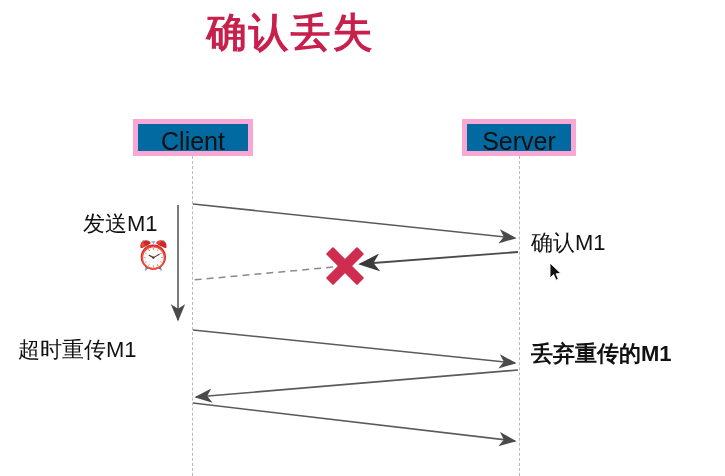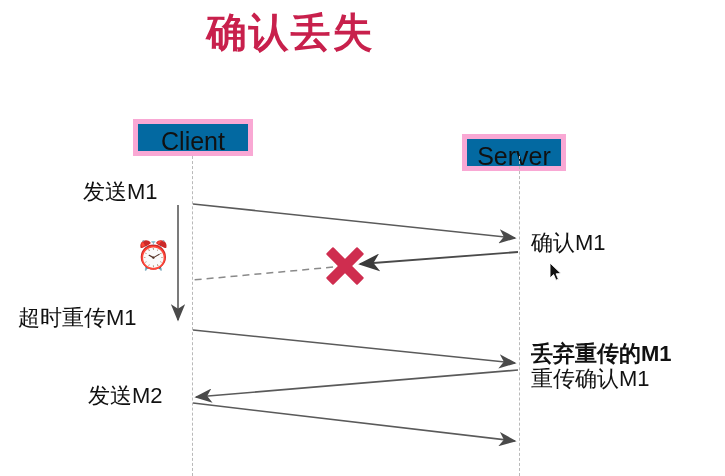--- a/index.html
+++ b/index.html
@@ -38,21 +38,21 @@
     position: absolute;
     border: 5px solid #f9a8d4;
     background: #0369a1;
     font-size: 25px;
     color: #111111;
     text-align: center;
     line-height: 34px;
     box-sizing: border-box;
   }
   #actor-client { left: 133px; top: 119px; width: 120px; height: 37px; }
-  #actor-server { left: 462px; top: 134px; width: 104px; height: 37px; }
+  #actor-server { left: 462px; top: 119px; width: 114px; height: 37px; }
 
   
   .lifeline {
     position: absolute;
     width: 0;
     border-left: 1px dashed #b9b9b9;
   }
   #lifeline-client { left: 192px; top: 156px; height: 320px; }
   #lifeline-server { left: 519px; top: 156px; height: 320px; }
 
@@ -66,21 +66,21 @@
 
   
   .label {
     position: absolute;
     font-size: 22px;
     color: #111111;
     white-space: nowrap;
     line-height: 26px;
   }
   .label-right { text-align: right; }
-  .label-left  { text-align: left; }
+  .label-left  { text-align: left; margin-top: 32px; }
 
   #lbl-send-m1      { left: 83px;  top: 179px; }
   #lbl-timeout-m1   { left: 18px;  top: 305px; }
   #lbl-send-m2      { left: 88px;  top: 383px; }
   #lbl-ack-m1       { left: 531px; top: 230px; }
   #lbl-discard      { left: 531px; top: 341px; font-weight: bold; }
   #lbl-reack        { left: 531px; top: 366px; }
 
   
   #alarm-clock {
@@ -169,25 +169,23 @@
 
   <div id="x-mark">
     <span class="bar a"></span>
     <span class="bar b"></span>
   </div>
 
   <div class="label label-left" id="lbl-send-m1">发送M1</div>
 
   <div class="label label-left" id="lbl-timeout-m1">超时重传M1</div>
 
-  <div class="label label-left" id="lbl-send-m2">发送M2</div>
 
   <div class="label label-right" id="lbl-ack-m1">确认M1</div>
 
   <div class="label label-right" id="lbl-discard">丢弃重传的M1</div>
 
-  <div class="label label-right" id="lbl-reack">重传确认M1</div>
 
   <svg id="cursor" viewBox="0 0 14 20" xmlns="http://www.w3.org/2000/svg">
     <path d="M1,1 L1,16 L4.6,12.6 L7,18.2 L9.4,17.2 L7.1,11.8 L12,11.6 Z" fill="#111111" stroke="#ffffff" stroke-width="0.9"></path>
   </svg>
 
 </div>
 
 </body></html>

